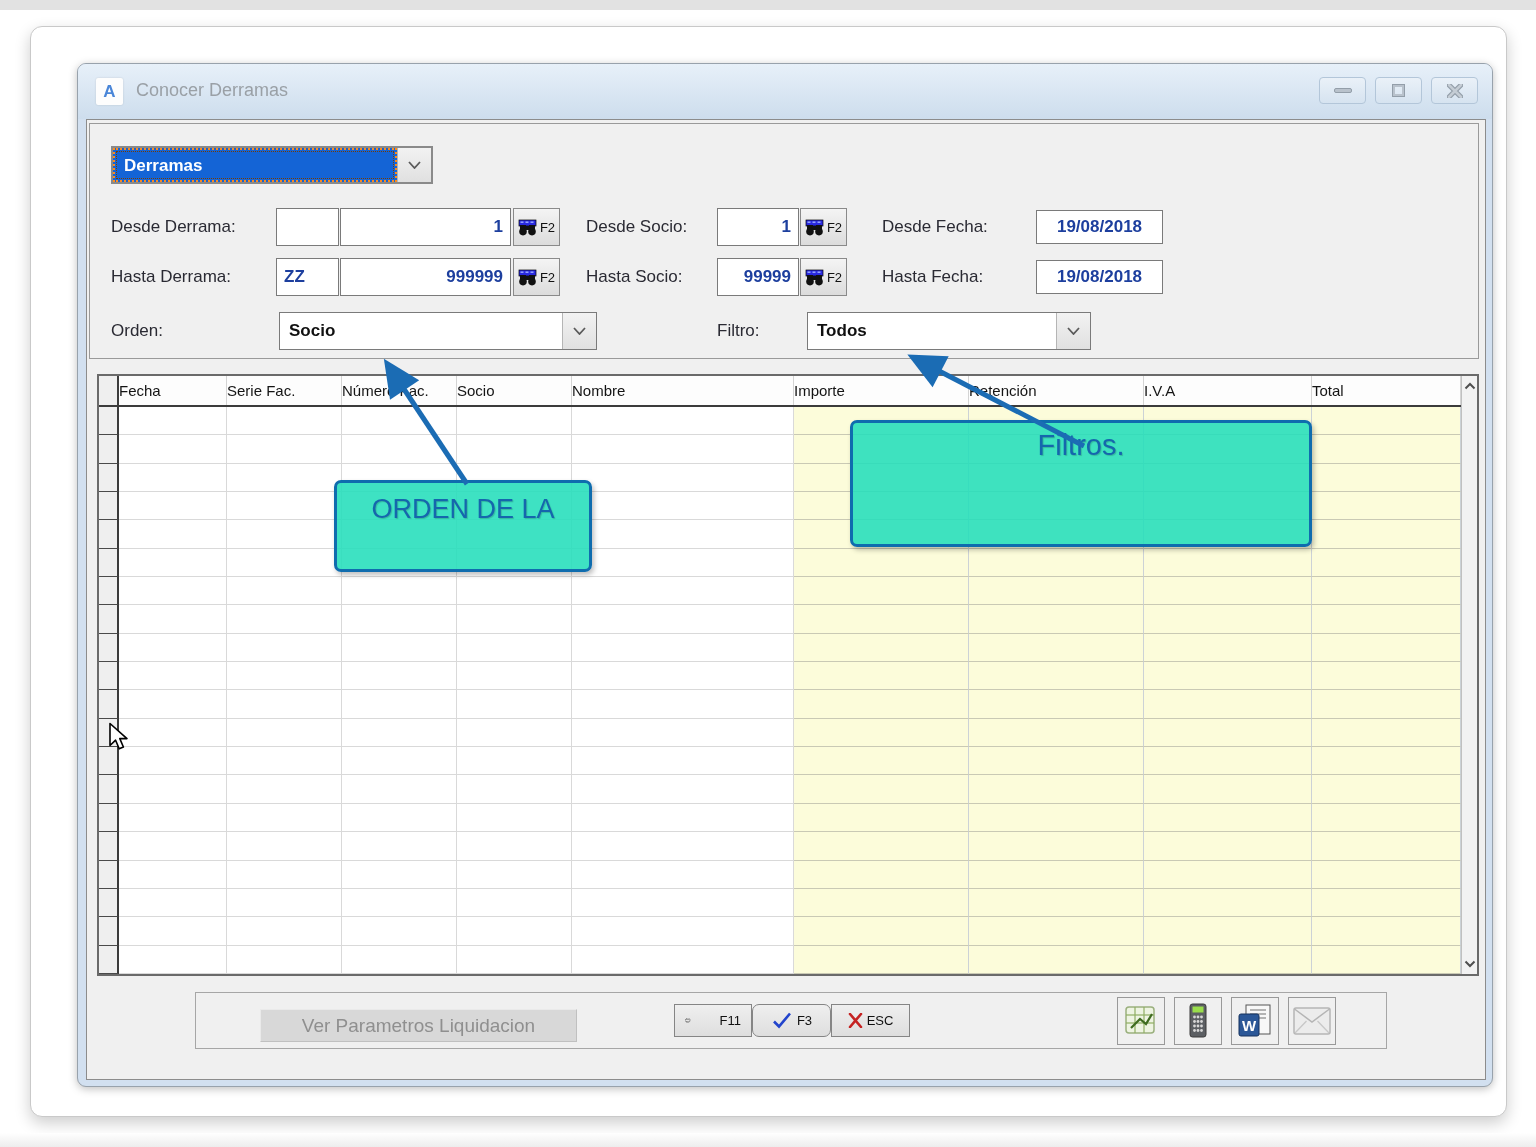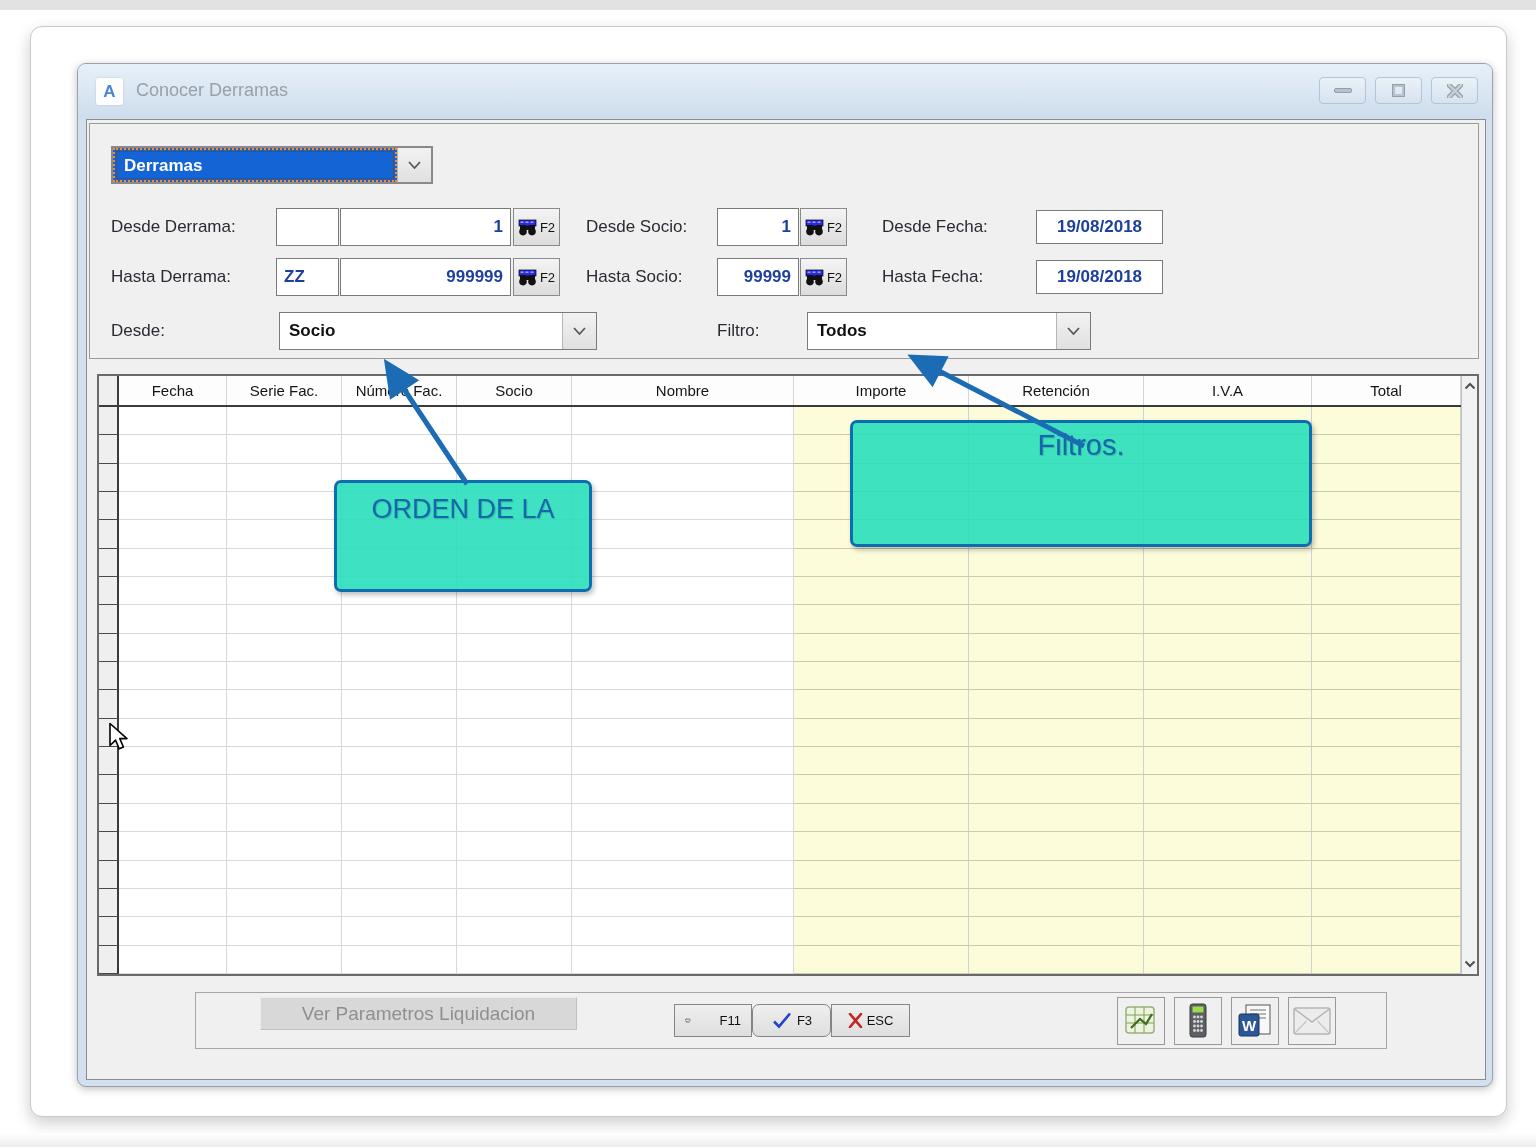--- a/index.html
+++ b/index.html
@@ -41,42 +41,42 @@
   .combo .arrow { width:34px; border-left:1px solid #b5b5b5; background:linear-gradient(#f2f2f2,#e0e0e0);
                   display:flex; align-items:center; justify-content:center; }
   .combo.focused { border:2px solid #8a8a8a; }
   .combo.focused .val { background:#1464d6; color:#ffffff; border:2px dotted #ff8c1a; outline:1px dotted #7a3c00; outline-offset:-4px; line-height:31px; }
   .chev { width:13px; height:8px; }
 
   
   .grid { position:absolute; left:10px; top:254px; width:1382px; height:602px; border:2px solid #6a6a6a; background:#ffffff; display:flex; }
   .grid-main { flex:1; display:flex; flex-direction:column; }
   .grid-header { display:flex; height:31px; border-bottom:2px solid #3b3b3b; background:#fdfdfd; }
-  .gh-cell { font-size:15px; color:#141414; text-align:center; line-height:29px; border-right:1px solid #d4d4d4;
+  .gh-cell { font-size:15px; color:#141414; line-height:29px; border-right:1px solid #d4d4d4;
              overflow:hidden; white-space:nowrap; }
   .gh-sel { background:#efefef; border-right:2px solid #3b3b3b; }
   .grid-body { flex:1; display:flex; flex-direction:column; }
   .g-row { flex:1; display:flex; }
   .g-sel { background:#efefef; border-right:2px solid #3b3b3b; border-bottom:1px solid #4a4a4a; }
   .g-cell { border-right:1px solid #d9d9d9; border-bottom:1px solid #d9d9d9; }
   .g-cell.yellow { background:#fcfcda; border-right:1px solid #ccd2d6; border-bottom:1px solid #c9c9b4; }
   .vscroll { width:20px; background:#f2f2f2; border-left:1px solid #c0c0c0; display:flex; flex-direction:column; justify-content:space-between; }
   .vs-arrow { height:20px; display:flex; align-items:center; justify-content:center; cursor:pointer; }
 
   
   .callout { position:absolute; background:rgba(35,222,187,0.88); border:3px solid #0f6cae; border-radius:7px;
              box-shadow:2px 3px 5px rgba(0,0,0,0.25); color:#1566ad; text-align:center; z-index:4;
              text-shadow:1px 1px 1px rgba(0,0,0,0.18); }
-  .callout.orden { left:247px; top:360px; width:258px; height:112px; font-size:27px; line-height:36px; padding-top:8px; }
+  .callout.orden { left:247px; top:360px; width:258px; height:92px; font-size:27px; line-height:36px; padding-top:8px; }
   .callout.filtros { left:763px; top:300px; width:462px; height:127px; font-size:29px; padding-top:6px; }
   .overlay-svg { position:absolute; left:0; top:0; width:1398px; height:959px; z-index:6; pointer-events:none; }
 
   
   .footer-panel { position:absolute; left:108px; top:872px; width:1192px; height:57px; border:1px solid #a6a6a6; background:#f0f0f0; }
-  .ver-param { position:absolute; left:64px; top:4px; width:317px; height:33px; background:#d8d8d8;
+  .ver-param { position:absolute; left:64px; top:16px; width:317px; height:33px; background:#d8d8d8;
                border:1px solid #c0c0c0; border-top-color:#eaeaea; border-left-color:#eaeaea; color:#8f8f8f;
                font-size:19px; font-family:"Liberation Sans", sans-serif; cursor:pointer; }
   .action-group { position:absolute; left:478px; top:11px; display:flex; }
   .act-btn { height:33px; background:linear-gradient(#efefef,#dedede); border:1px solid #858585; display:flex;
              align-items:center; justify-content:center; gap:4px; font-size:13px; color:#111; padding:0 10px; cursor:pointer; }
   .office-group { position:absolute; left:921px; top:4px; display:flex; gap:9px; }
   .office-btn { width:48px; height:48px; background:#f0f0f0; border:1px solid #999999; display:flex; align-items:center;
                 justify-content:center; cursor:pointer; }
 
   .cursor { position:absolute; left:20px; top:602px; z-index:10; }
@@ -186,21 +186,21 @@
               <rect x="11" y="6" width="6" height="6" fill="#111"></rect>
             <circle cx="5" cy="12.6" r="3.8" fill="#111"></circle>
               <circle cx="14" cy="12.6" r="3.8" fill="#111"></circle>
               <rect x="8" y="7" width="3" height="4" fill="#111"></rect>
           </svg>
           <span>F2</span>
         </div>
         <div class="lbl" style="left:792px; top:134px;">Hasta Fecha:</div>
         <div class="tbox center" style="left:946px; top:136px; width:127px; height:34px; line-height:32px;">19/08/2018</div>
 
-        <div class="lbl" style="left:21px; top:188px;">Desde:</div>
+        <div class="lbl" style="left:21px; top:188px;">Orden:</div>
         <div class="combo" style="left:189px; top:188px; width:318px;">
           <div class="val">Socio</div>
           <div class="arrow">
             <svg class="chev" viewBox="0 0 13 8">
                 <path d="M1 1 L6.5 7 L12 1" fill="none" stroke="#5a5a5a" stroke-width="1.8"></path>
               </svg>
           </div>
         </div>
         <div class="lbl" style="left:627px; top:188px;">Filtro:</div>
         <div class="combo" style="left:717px; top:188px; width:284px;">

